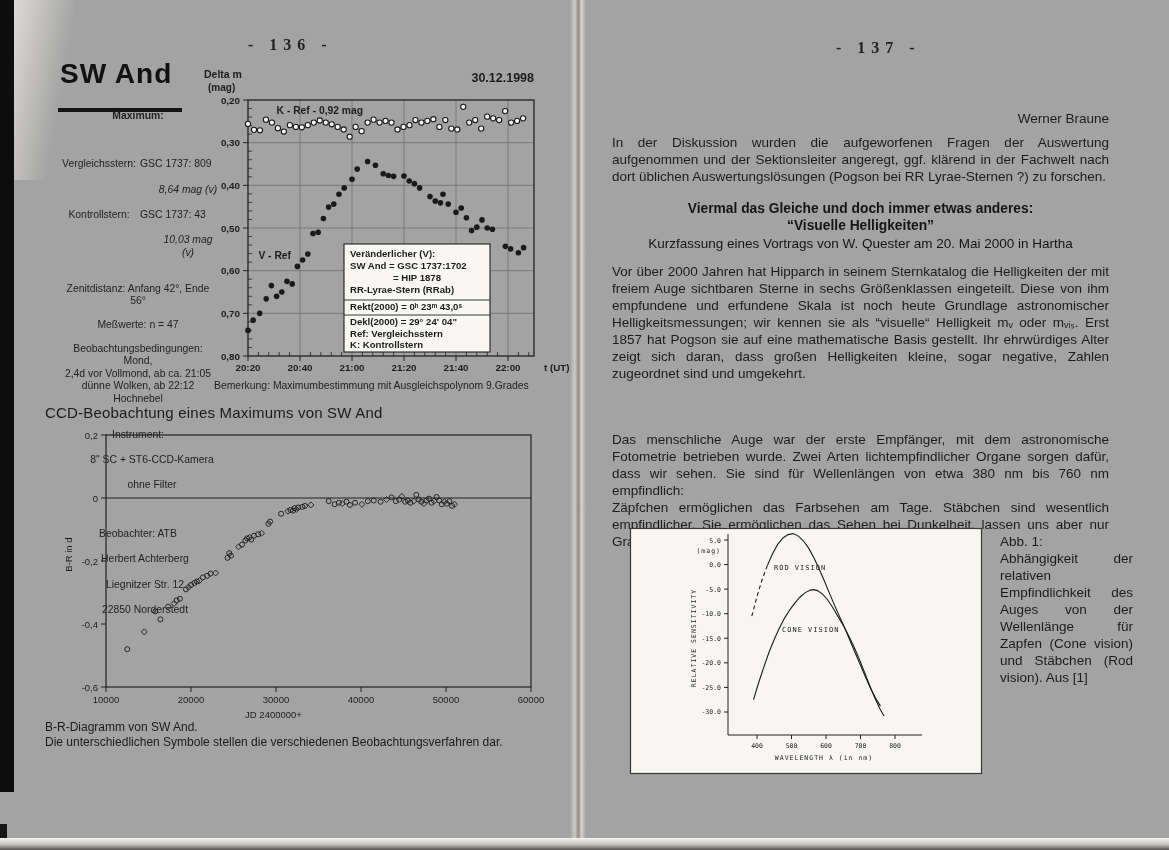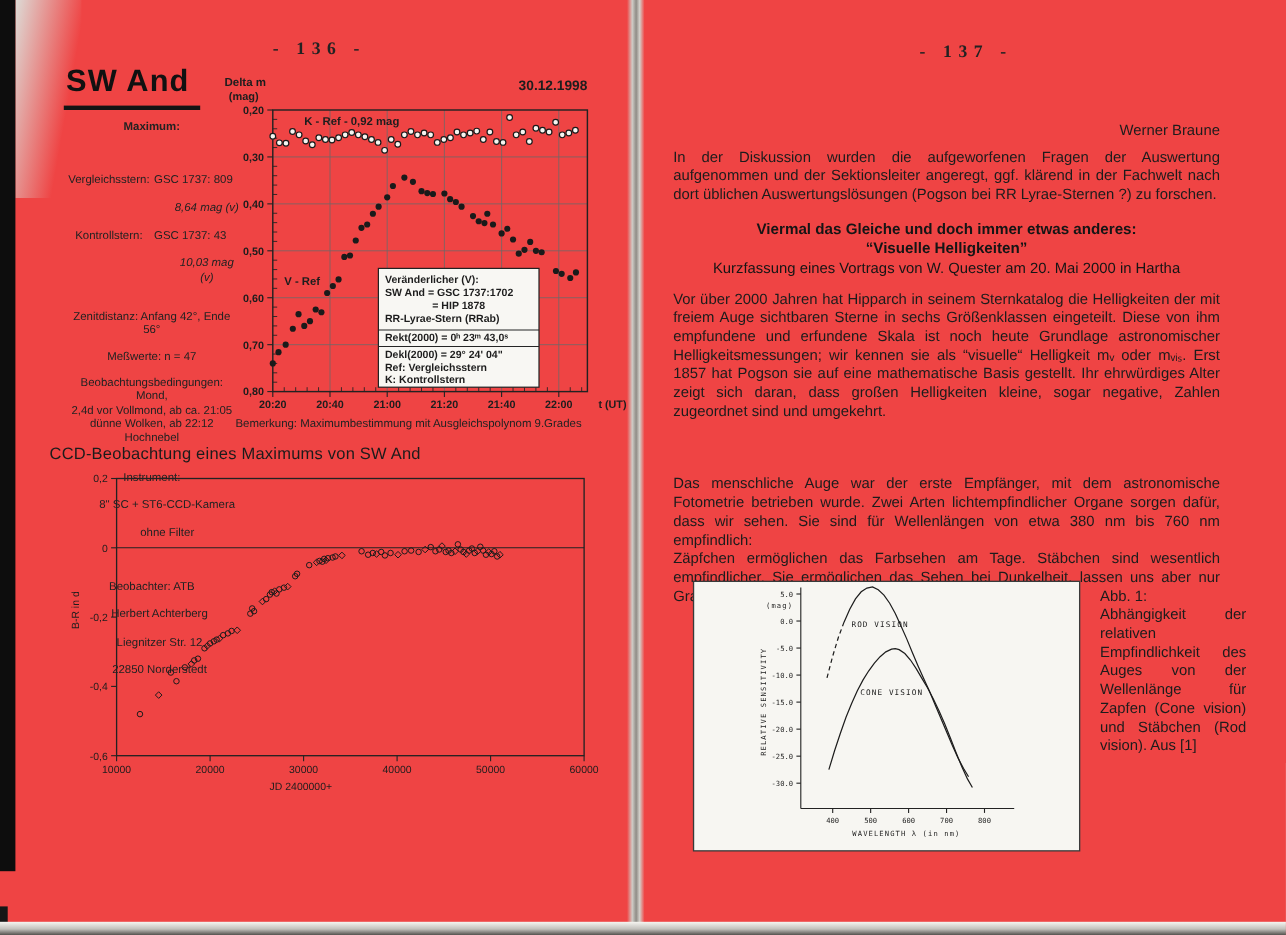--- a/index.html
+++ b/index.html
@@ -1,33 +1,33 @@
 <!DOCTYPE html>
 <html><head>
 <meta charset="utf-8">
 <style>
   html,body{margin:0;padding:0;}
   body{font-family:"Liberation Sans",sans-serif;background:#e8e6e2;}
-  #scan{position:relative;width:1169px;height:850px;background:#ef4444;overflow:hidden;color:#1e1e1e;}
+  #scan{position:relative;width:1169px;height:850px;background:#a3a3a3;overflow:hidden;color:#1e1e1e;}
   
   .black-bar{position:absolute;left:0;top:0;width:14px;height:792px;background:#0d0d0d;}
   .black-notch{position:absolute;left:0;top:824px;width:7px;height:16px;background:#161616;}
   .bottom-shadow{position:absolute;left:0;bottom:0;width:1169px;height:12px;
     background:linear-gradient(#f6f5f1 0%,#c2c0bb 55%,#55534f 100%);}
   .gutter{position:absolute;left:570px;top:0;width:16px;height:850px;
     background:linear-gradient(90deg,rgba(246,245,241,0) 0%,#cfccc6 30%,#8f8c86 52%,#d4d1cb 72%,rgba(246,245,241,0) 100%);}
   .corner-smudge{position:absolute;left:14px;top:0;width:60px;height:180px;
     background:linear-gradient(100deg,#dddbd6 0%,rgba(246,245,241,0) 70%);}
   
   .pgnum{position:absolute;font-family:"Liberation Serif",serif;font-weight:bold;font-size:16px;letter-spacing:6px;color:#222;}
   #pg136{left:248px;top:36px;}
   #pg137{left:836px;top:39px;}
   
   .sw-title{position:absolute;left:58px;top:58px;font-size:28px;font-weight:bold;letter-spacing:1px;
-    border-bottom:4px solid #141414;padding:0 10px 6px 2px;color:#111;}
+    border-bottom:4px solid #141414;padding:0 10px 18px 2px;color:#111;}
   .info-col{position:absolute;left:58px;top:97px;width:160px;font-size:10.4px;line-height:12.6px;color:#222;}
   .info-col .blk{margin-bottom:11px;white-space:pre-line;text-align:center;}
   .info-col .b{font-weight:bold;}
   .row{display:flex;}
   .row .lbl{width:82px;flex:0 0 82px;}
   .magline{padding-left:100px;font-style:italic;}
   .ind1{padding-left:28px;}
   .ind2{padding-left:14px;}
   .bemerkung{position:absolute;left:214px;top:380px;font-size:10.4px;color:#222;}
   .section-caption{position:absolute;left:45px;top:404px;font-size:15px;color:#1b1b1b;letter-spacing:.2px;}
@@ -399,20 +399,24 @@
       <circle cx="378.65000000000003" cy="74.055" r="2.5" fill="none" stroke="#1a1a1a" stroke-width="0.9"></circle>
       <circle cx="381.2" cy="77.52" r="2.5" fill="none" stroke="#1a1a1a" stroke-width="0.9"></circle>
       <circle cx="383.75" cy="81.3" r="2.5" fill="none" stroke="#1a1a1a" stroke-width="0.9"></circle>
       <path d="M386.3 75.78 L389.3 78.78 L386.3 81.78 L383.3 78.78 Z" fill="none" stroke="#1a1a1a" stroke-width="0.9"></path>
       <circle cx="388.85" cy="80.66999999999999" r="2.5" fill="none" stroke="#1a1a1a" stroke-width="0.9"></circle>
       <circle cx="391.40000000000003" cy="78.15" r="2.5" fill="none" stroke="#1a1a1a" stroke-width="0.9"></circle>
       <circle cx="393.95" cy="82.875" r="2.5" fill="none" stroke="#1a1a1a" stroke-width="0.9"></circle>
       <path d="M396.5 78.3 L399.5 81.3 L396.5 84.3 L393.5 81.3 Z" fill="none" stroke="#1a1a1a" stroke-width="0.9"></path>
     </svg>
 
+  <div class="br-captions">
+    <div>B-R-Diagramm von SW And.</div>
+    <div>Die unterschiedlichen Symbole stellen die verschiedenen Beobachtungsverfahren dar.</div>
+  </div>
 
   <div class="rp" id="rp-byline">Werner  Braune</div>
   <div class="rp just" id="rp-p2">In der Diskussion wurden die aufgeworfenen Fragen der Auswertung aufgenommen und der Sektionsleiter angeregt,  ggf. klärend  in der Fachwelt nach dort üblichen Auswertungslösungen  (Pogson bei RR Lyrae-Sternen ?) zu forschen.</div>
 
   <div class="rp-head" id="rp-h1">Viermal das Gleiche und doch immer etwas anderes:</div>
   <div class="rp-head" id="rp-h2">“Visuelle Helligkeiten”</div>
   <div class="rp-head" id="rp-h3">Kurzfassung eines Vortrags von W. Quester am 20. Mai 2000 in Hartha</div>
 
   <div class="rp just" id="rp-p3">Vor über 2000 Jahren hat Hipparch in seinem Sternkatalog die Helligkeiten der mit freiem Auge sichtbaren Sterne in sechs Größenklassen eingeteilt. Diese von ihm empfundene und erfundene Skala ist noch heute Grundlage astronomischer Helligkeitsmessungen; wir kennen sie als “visuelle“ Helligkeit mᵥ oder mᵥᵢₛ. Erst 1857 hat Pogson sie auf eine mathematische Basis gestellt. Ihr ehrwürdiges Alter zeigt sich daran, dass großen Helligkeiten kleine, sogar negative, Zahlen zugeordnet sind und umgekehrt.</div>
   <div class="rp just" id="rp-p4">Das menschliche Auge war der erste Empfänger, mit dem astronomische Fotometrie betrieben wurde. Zwei Arten lichtempfindlicher Organe sorgen dafür, dass wir sehen. Sie sind für Wellenlängen von etwa 380 nm bis 760 nm empfindlich:

